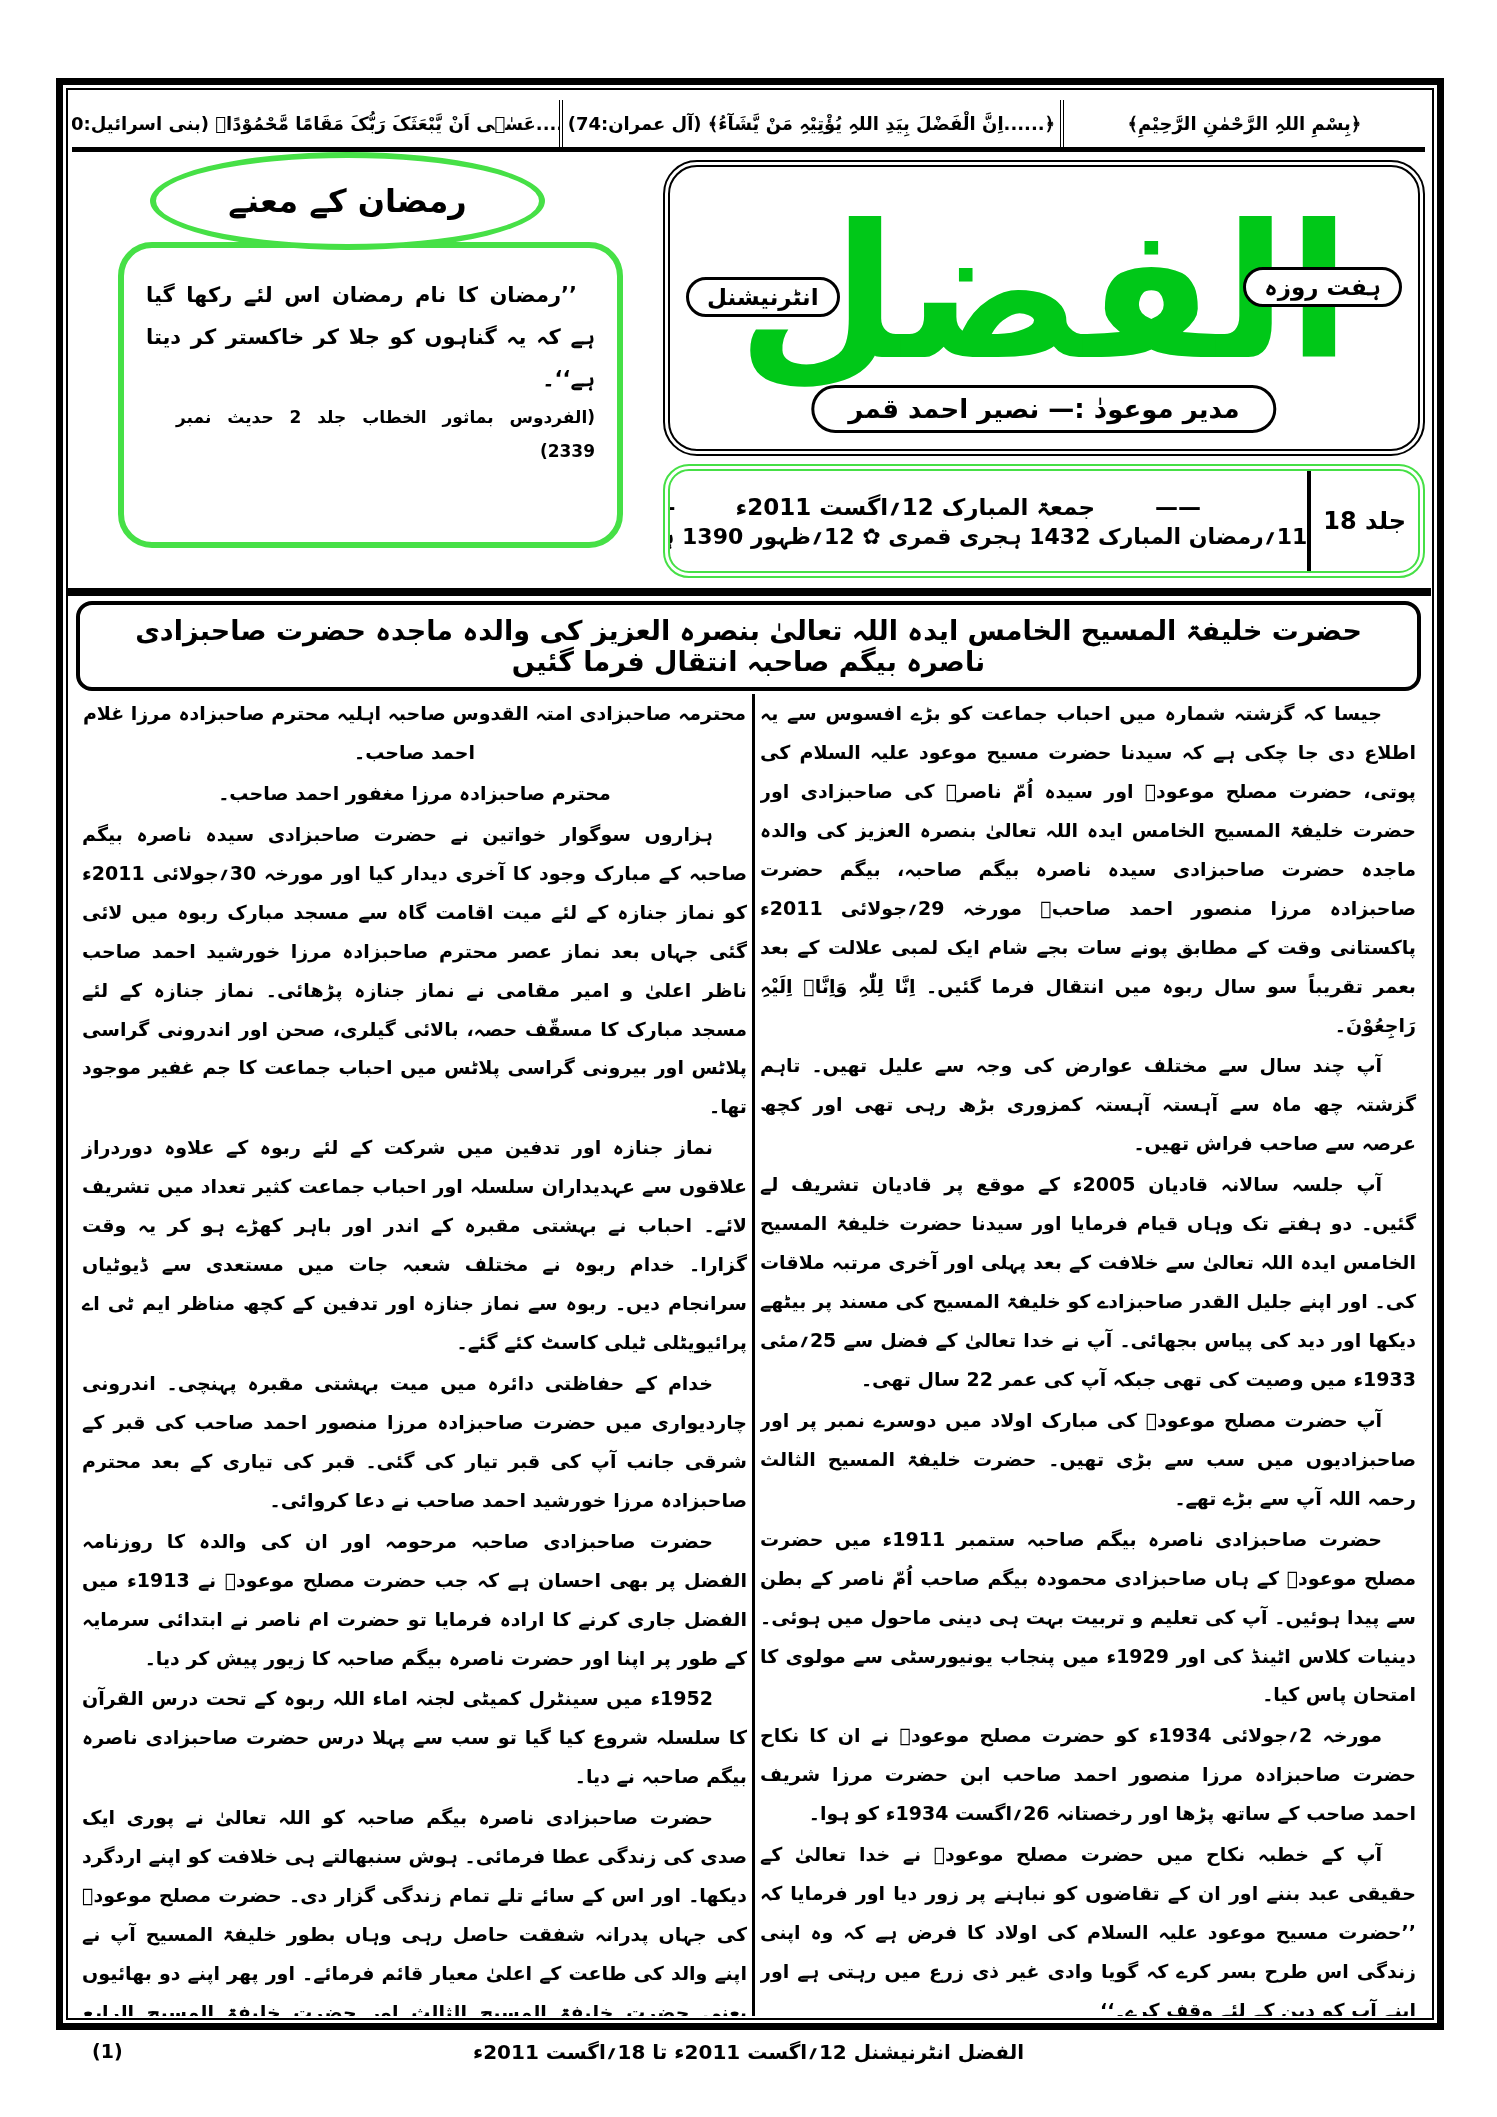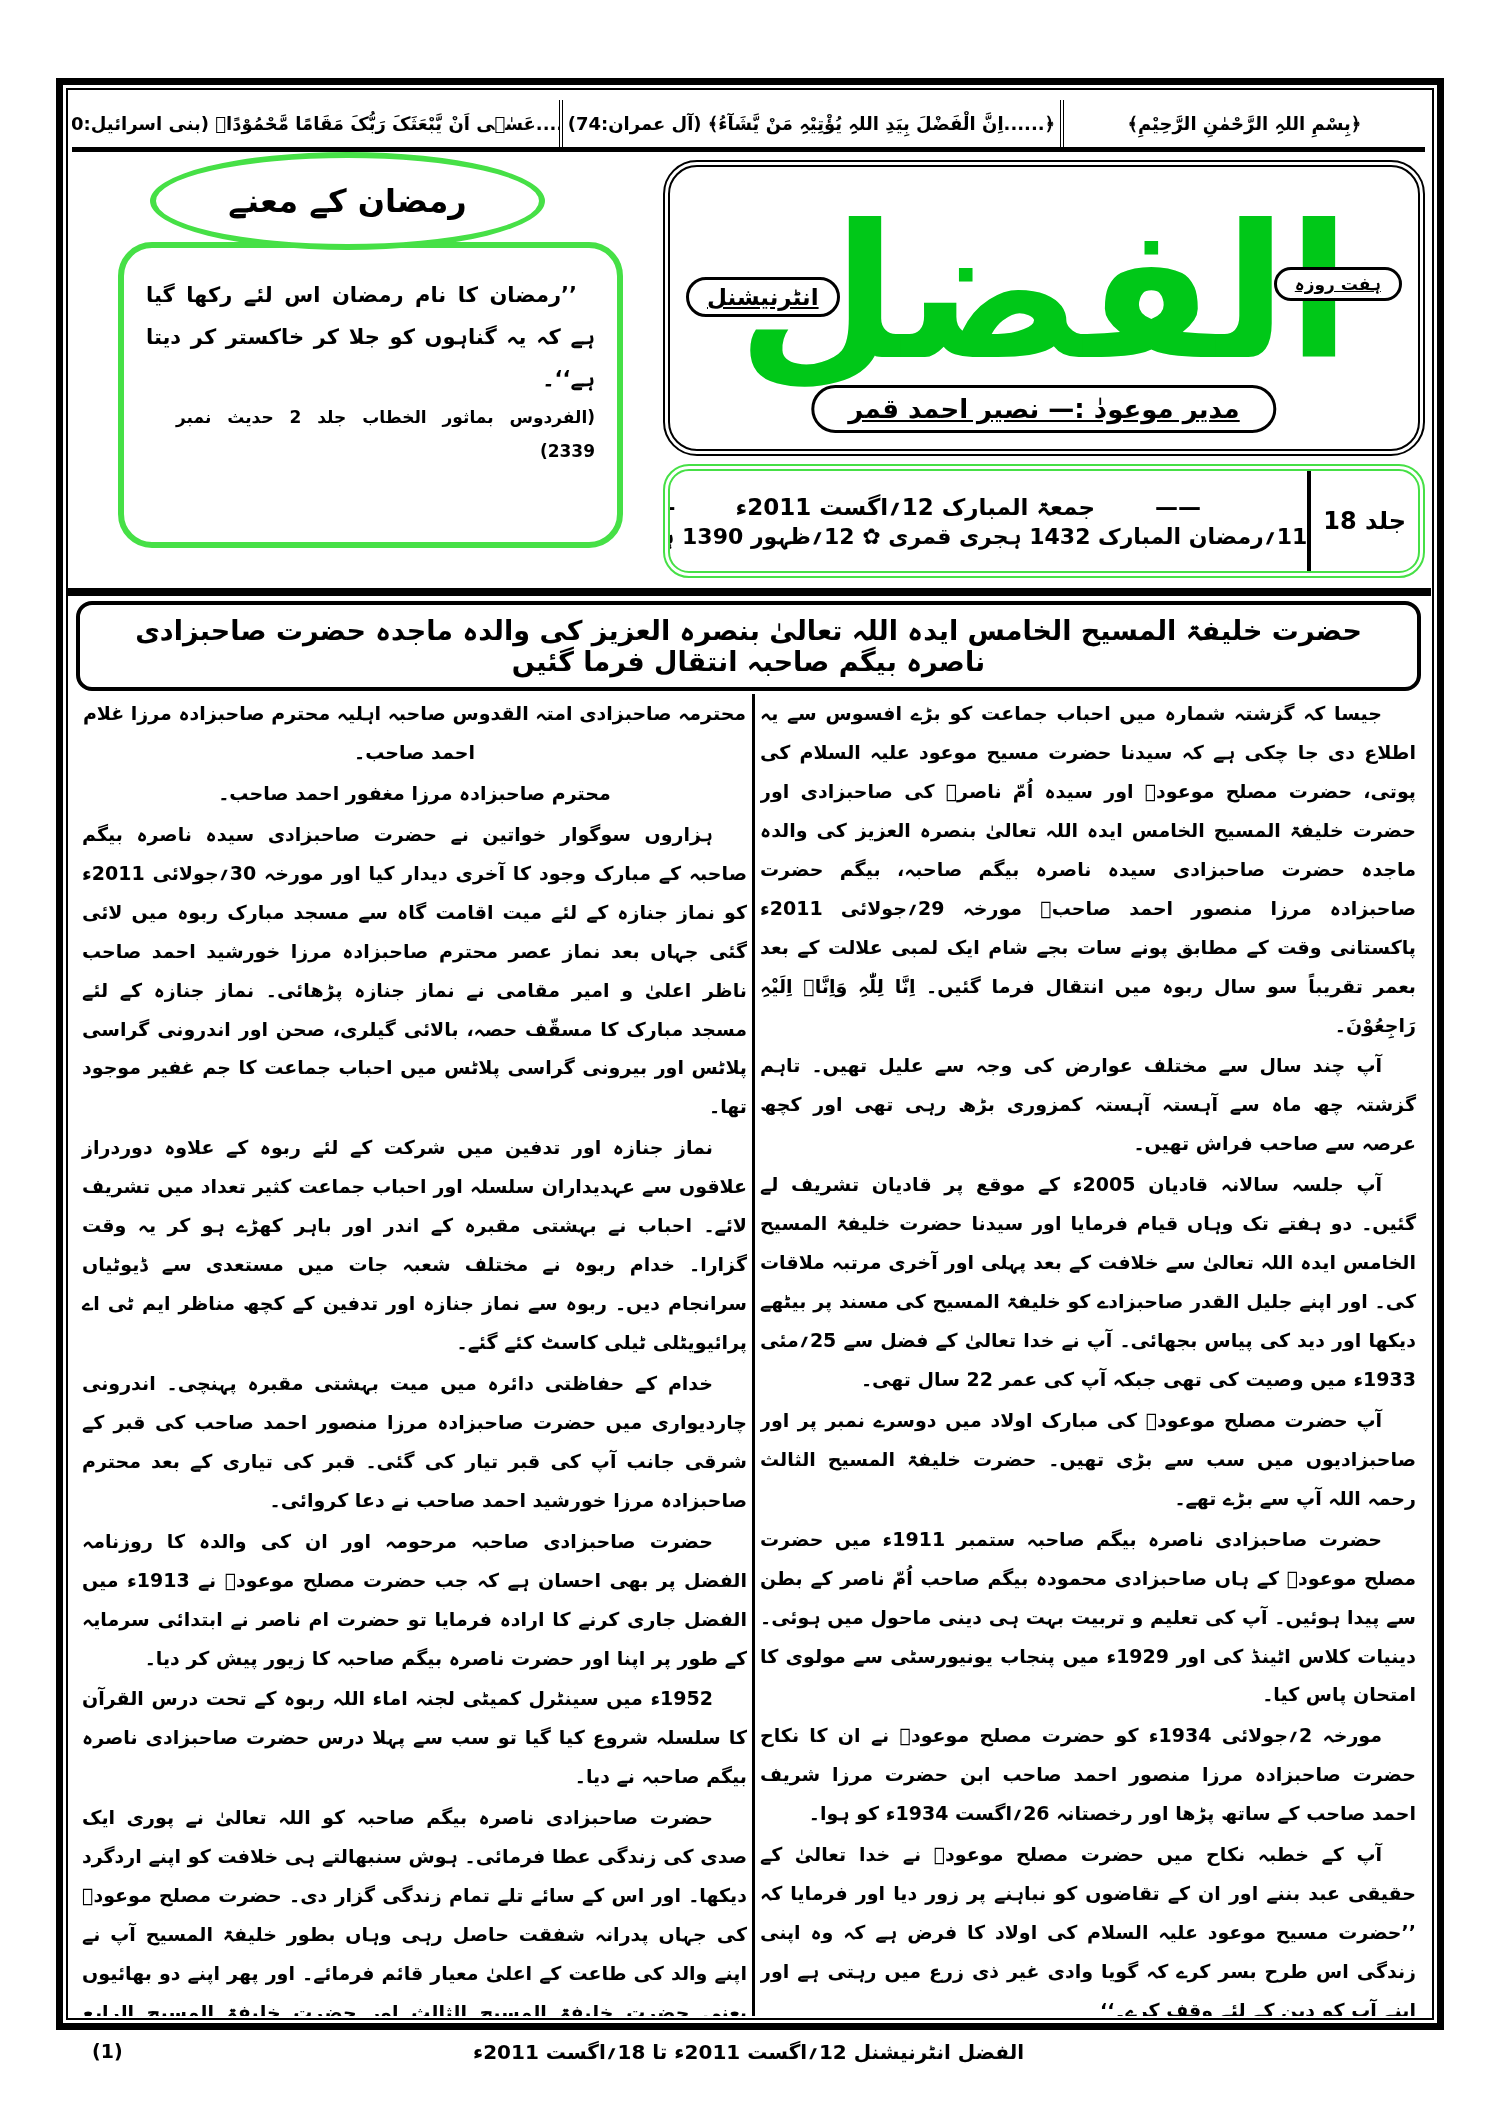--- a/index.html
+++ b/index.html
@@ -19,22 +19,22 @@
   .qc-r { width:27%; border-left:4px double #000; }
   .qc-m { width:37%; border-left:4px double #000; }
   .qc-l { width:36%; }
 
   
   .mast { position:absolute; top:160px; width:762px; height:296px; left:auto; right:72px;
           border:7px double #000; border-radius:34px; }
   .mast-title { position:absolute; inset:0; display:flex; align-items:center; justify-content:center;
                 font-size:185px; font-weight:bold; line-height:1; padding-bottom:30px; }
   .pill { position:absolute; border:3px solid #000; border-radius:26px; background:#fff;
-          font-weight:bold; text-align:center; padding:4px 18px; white-space:nowrap;text-decoration:underline; }
-  .pill-weekly { top:100px; right:16px; font-size:17px; }
+          font-weight:bold; text-align:center; padding:4px 18px; white-space:nowrap; }
+  .pill-weekly { top:100px; right:16px; font-size:23px; }
   .pill-intl   { top:110px; left:16px;  font-size:23px; }
   .pill-editor { bottom:16px; left:50%; transform:translateX(-50%); font-size:26px; padding:6px 34px; }
 
   
   .datebar { position:absolute; top:464px; width:762px; height:114px; right:72px;
              border:7px double #46e046; border-radius:26px; display:flex; align-items:stretch;
              font-weight:bold; overflow:hidden; }
   .db-vol, .db-issue { display:flex; align-items:center; justify-content:center;
                        font-size:24px; white-space:nowrap; padding:0 12px; }
   .db-vol { border-left:4px solid #000; }

